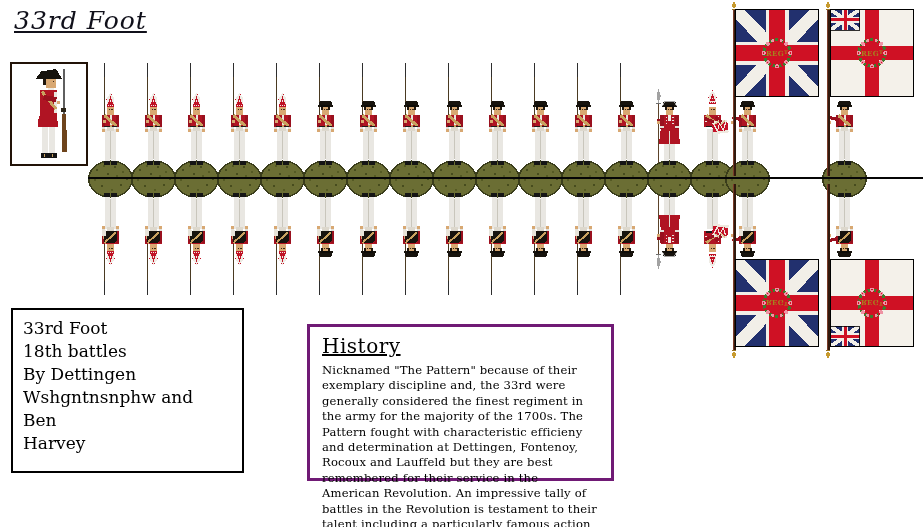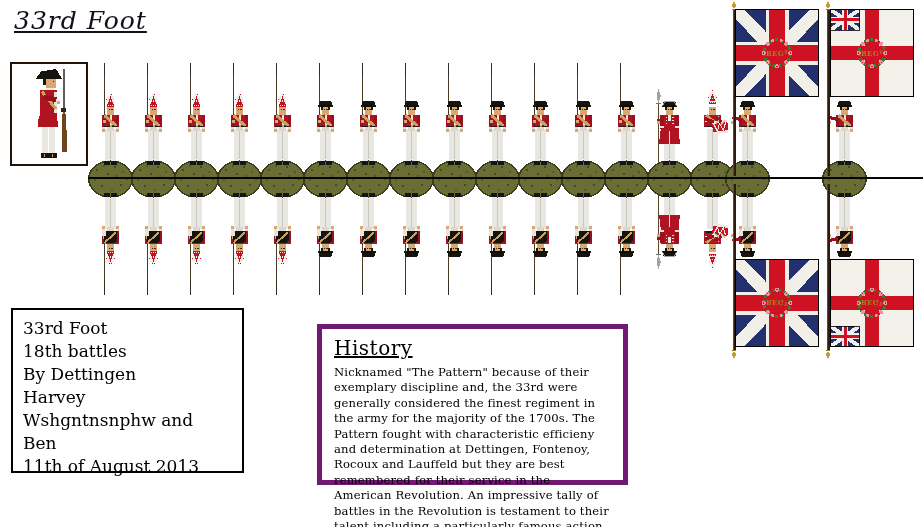--- a/index.html
+++ b/index.html
@@ -20,22 +20,22 @@
   #fold-line{position:absolute;left:88px;top:177px;width:835px;height:2px;background:#050505;}
   .pole-svg{position:absolute;width:10px;height:176px;}
   .flag-svg{position:absolute;width:84px;height:88px;}
   .flip{transform:scaleY(-1);}
   #credits-box{
     position:absolute;left:11px;top:308px;width:209px;height:147px;
     border:2px solid #000;padding:7px 10px;background:#fff;
     font-size:17px;line-height:23px;
   }
   #history-box{
-    position:absolute;left:317px;top:324px;width:277px;height:132px;
-    border:5px solid #701a75;padding:5px 12px 14px;background:#fff;
+    position:absolute;left:307px;top:324px;width:277px;height:132px;
+    border:3px solid #701a75;padding:5px 12px 14px;background:#fff;
   }
   #history-heading{
     font-size:20px;font-weight:normal;text-decoration:underline;
     margin:2px 0 5px 0;letter-spacing:.5px;
   }
   #history-body{font-size:11.6px;line-height:15.4px;letter-spacing:.15px;}
   svg{display:block;}
 </style>
 </head>
 <body>
@@ -570,21 +570,20 @@
     <use href="#g-flag-union"></use>
   </svg>
 <svg class="flag-svg flip" style="left:830px;top:259px" viewBox="0 0 84 88" shape-rendering="crispEdges">
     <use href="#g-flag-reg"></use>
   </svg>
 
 <div id="credits-box">
     <div class="credit-line">33rd Foot</div>
     <div class="credit-line">18th battles</div>
     <div class="credit-line">By Dettingen</div>
+    <div class="credit-line">Wshgntnsnphw and Ben</div>
     <div class="credit-line">Harvey</div>
-    <div class="credit-line">Wshgntnsnphw and Ben</div>
-    <div class="credit-line">11th of August 2013</div>
   </div>
 
 <div id="history-box">
   <h2 id="history-heading">History</h2>
   <div id="history-body">Nicknamed "The Pattern" because of their exemplary discipline and, the 33rd were generally considered the finest regiment in the army for the majority of the 1700s. The Pattern fought with characteristic efficieny and determination at Dettingen, Fontenoy, Rocoux and Lauffeld but they are best remembered for their service in the American Revolution. An impressive tally of battles in the Revolution is testament to their talent including a particularly famous action at Guilford courthouse.</div>
 </div>
 
 </body></html>

